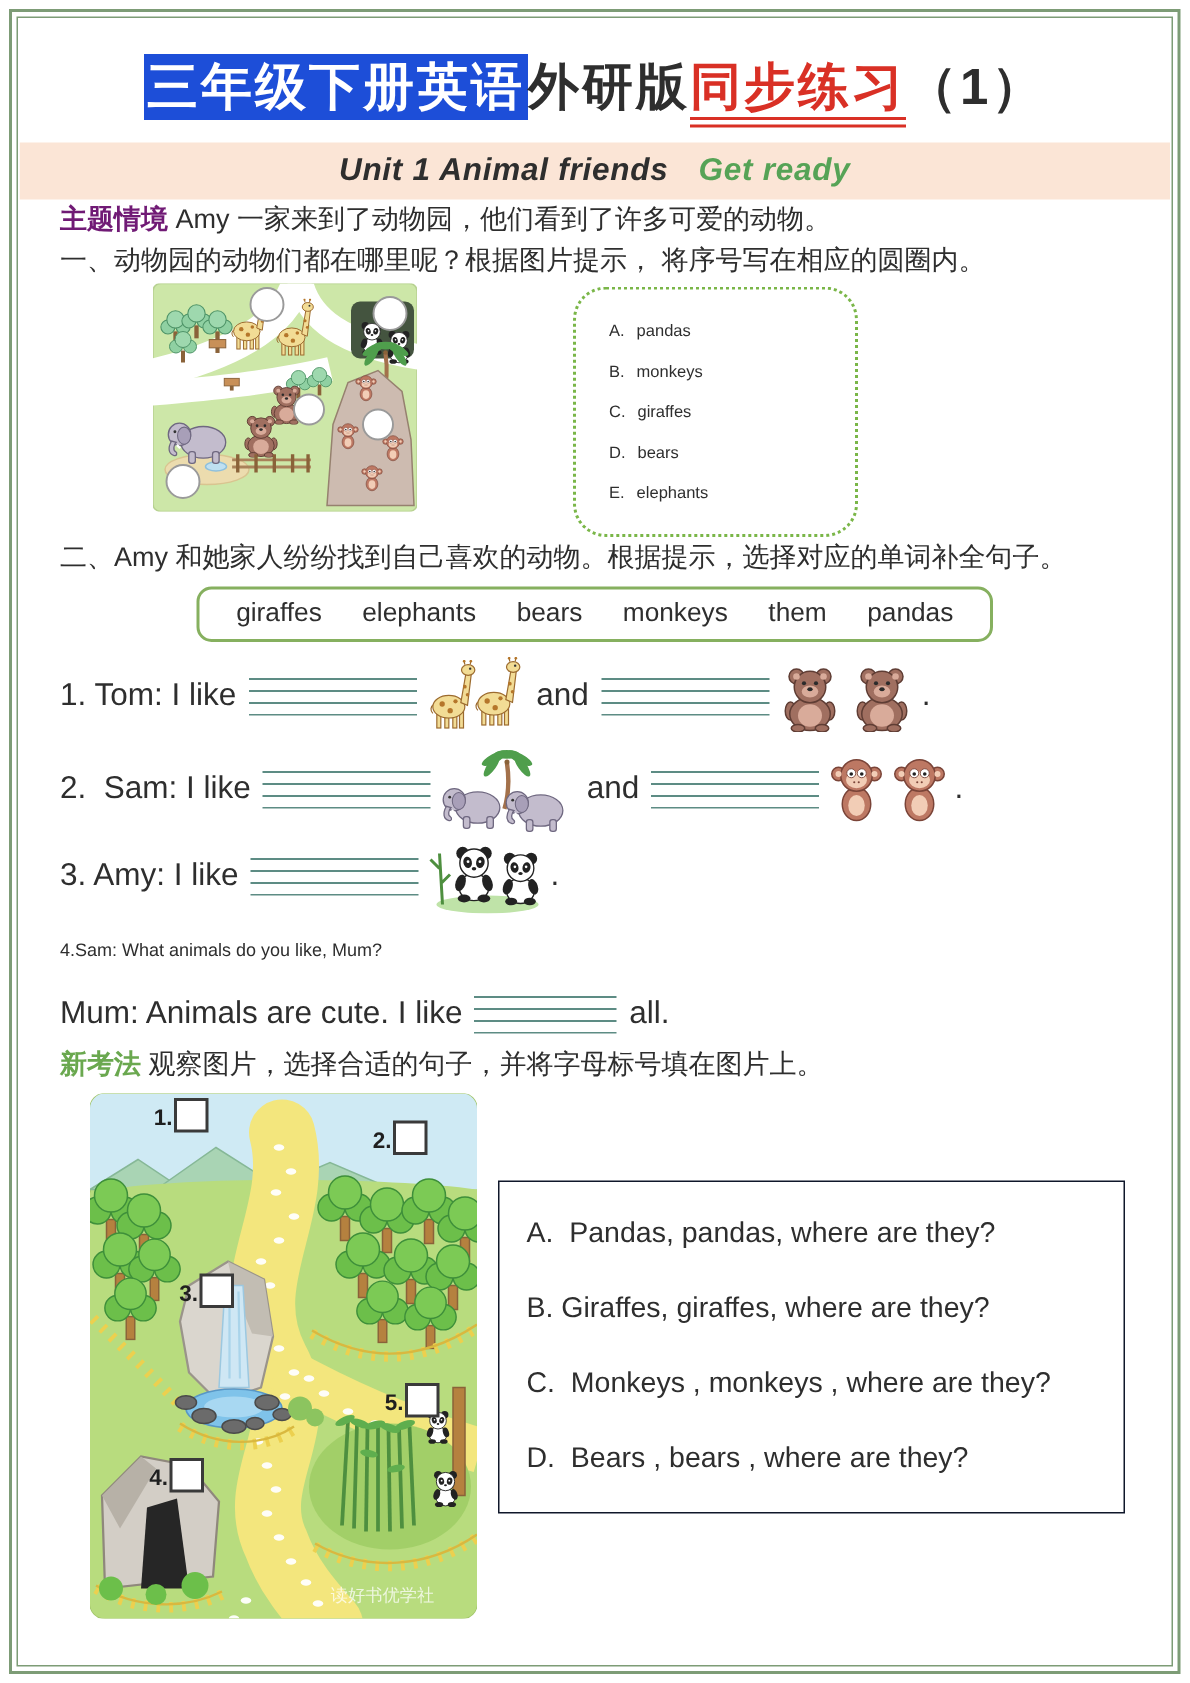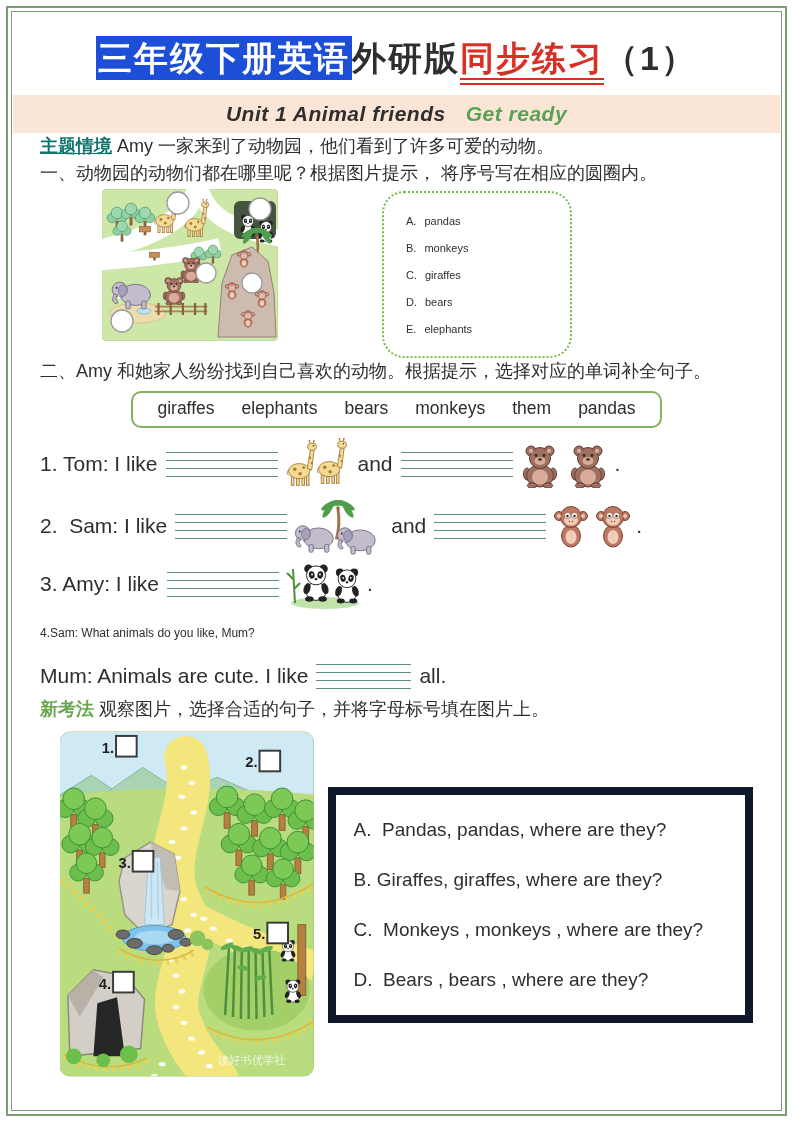--- a/index.html
+++ b/index.html
@@ -15,21 +15,21 @@
   .title .red{color:#d93025;border-bottom:7px double #d93025;padding-bottom:1px;}
 
   
   .unitbar{margin:14px -27px 0 -27px;height:38px;background:#fbe5d6;display:flex;align-items:center;justify-content:center;gap:20px;
            font-size:21px;font-weight:bold;font-style:italic;letter-spacing:.5px;}
   .unitbar .ready{color:#56a356;}
 
   p.line{margin:0;font-size:18px;line-height:27px;}
   .intro{margin-top:13px;}
   .sec1{margin-top:6px;line-height:25px;}
-  .tag-green{color:#0f766e;font-weight:bold;text-decoration:underline;}
+  .tag-green{color:#701a75;font-weight:bold;}
   .tag-new{color:#6aa84f;font-weight:bold;}
 
   .row1{display:flex;margin-top:2px;align-items:flex-start;}
   .map1{margin-left:62px;}
   .optbox{margin-left:104px;margin-top:2px;border:2px dotted #7ab648;border-radius:22px;
           padding:15px 26px 13px 22px;font-size:11px;line-height:27px;min-width:138px;}
   .opt{white-space:nowrap;}
   .opt .letter{margin-right:8px;}
 
   .sec2{margin-top:16px;line-height:25px;}
@@ -42,21 +42,21 @@
          background:repeating-linear-gradient(to bottom,#5d8c84 0,#5d8c84 1.2px,transparent 1.2px,transparent 8px);
          background-size:100% 25px;background-repeat:no-repeat;}
   .blank.short{width:95px;}
   .ml8{margin-left:8px;} .ml6{margin-left:6px;} .ml10{margin-left:10px;} .ml4{margin-left:4px;}
   .q4line{margin-top:12px;font-size:12px;line-height:22px;}
   .mumrow{margin-top:6px;min-height:40px;}
 
   .sec3{margin-top:20px;line-height:25px;}
   .row2{display:flex;margin-top:6px;align-items:flex-start;}
   .map2{margin-left:20px;}
-  .sentbox{margin-left:14px;margin-top:58px;border:8px solid #0f172a;background:#fff;
+  .sentbox{margin-left:14px;margin-top:58px;border:1px solid #0f172a;background:#fff;
            padding:24px 16px 24px 18px;width:382px;display:flex;flex-direction:column;gap:28px;
            font-size:19px;line-height:22px;}
   .sent{white-space:pre;}
   svg text{font-family:"Liberation Sans",sans-serif;}
 </style>
 </head>
 <body>
 
 <svg width="0" height="0" style="position:absolute" aria-hidden="true">
   <defs>

